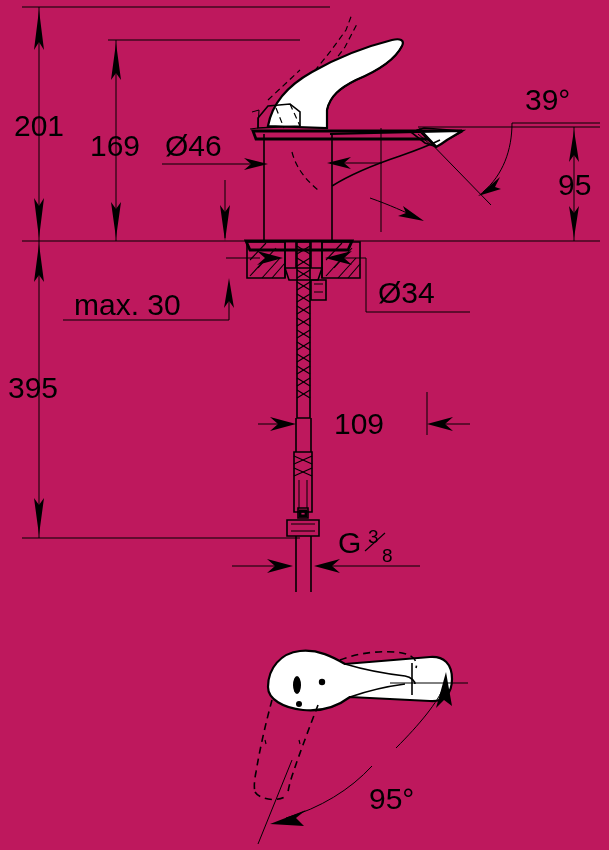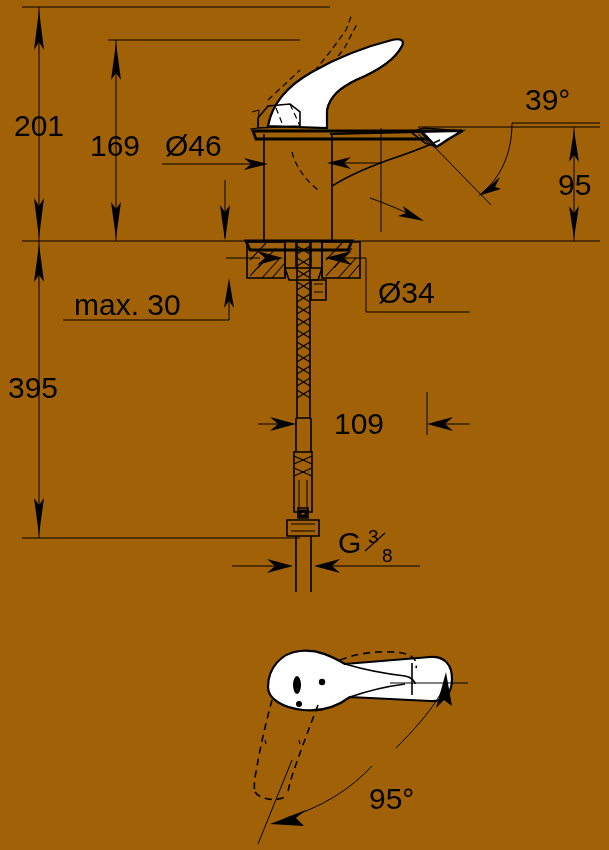--- a/index.html
+++ b/index.html
@@ -8,21 +8,21 @@
     padding: 0;
     background: #ffffff;
   }
   body {
     font-family: "Liberation Sans", sans-serif;
   }
   #sheet {
     position: relative;
     width: 609px;
     height: 850px;
-    background: #a16207;
+    background: #be185d;
     overflow: hidden;
   }
   #sheet svg {
     position: absolute;
     top: 0;
     left: 0;
     width: 609px;
     height: 850px;
   }
   .dimtext {

